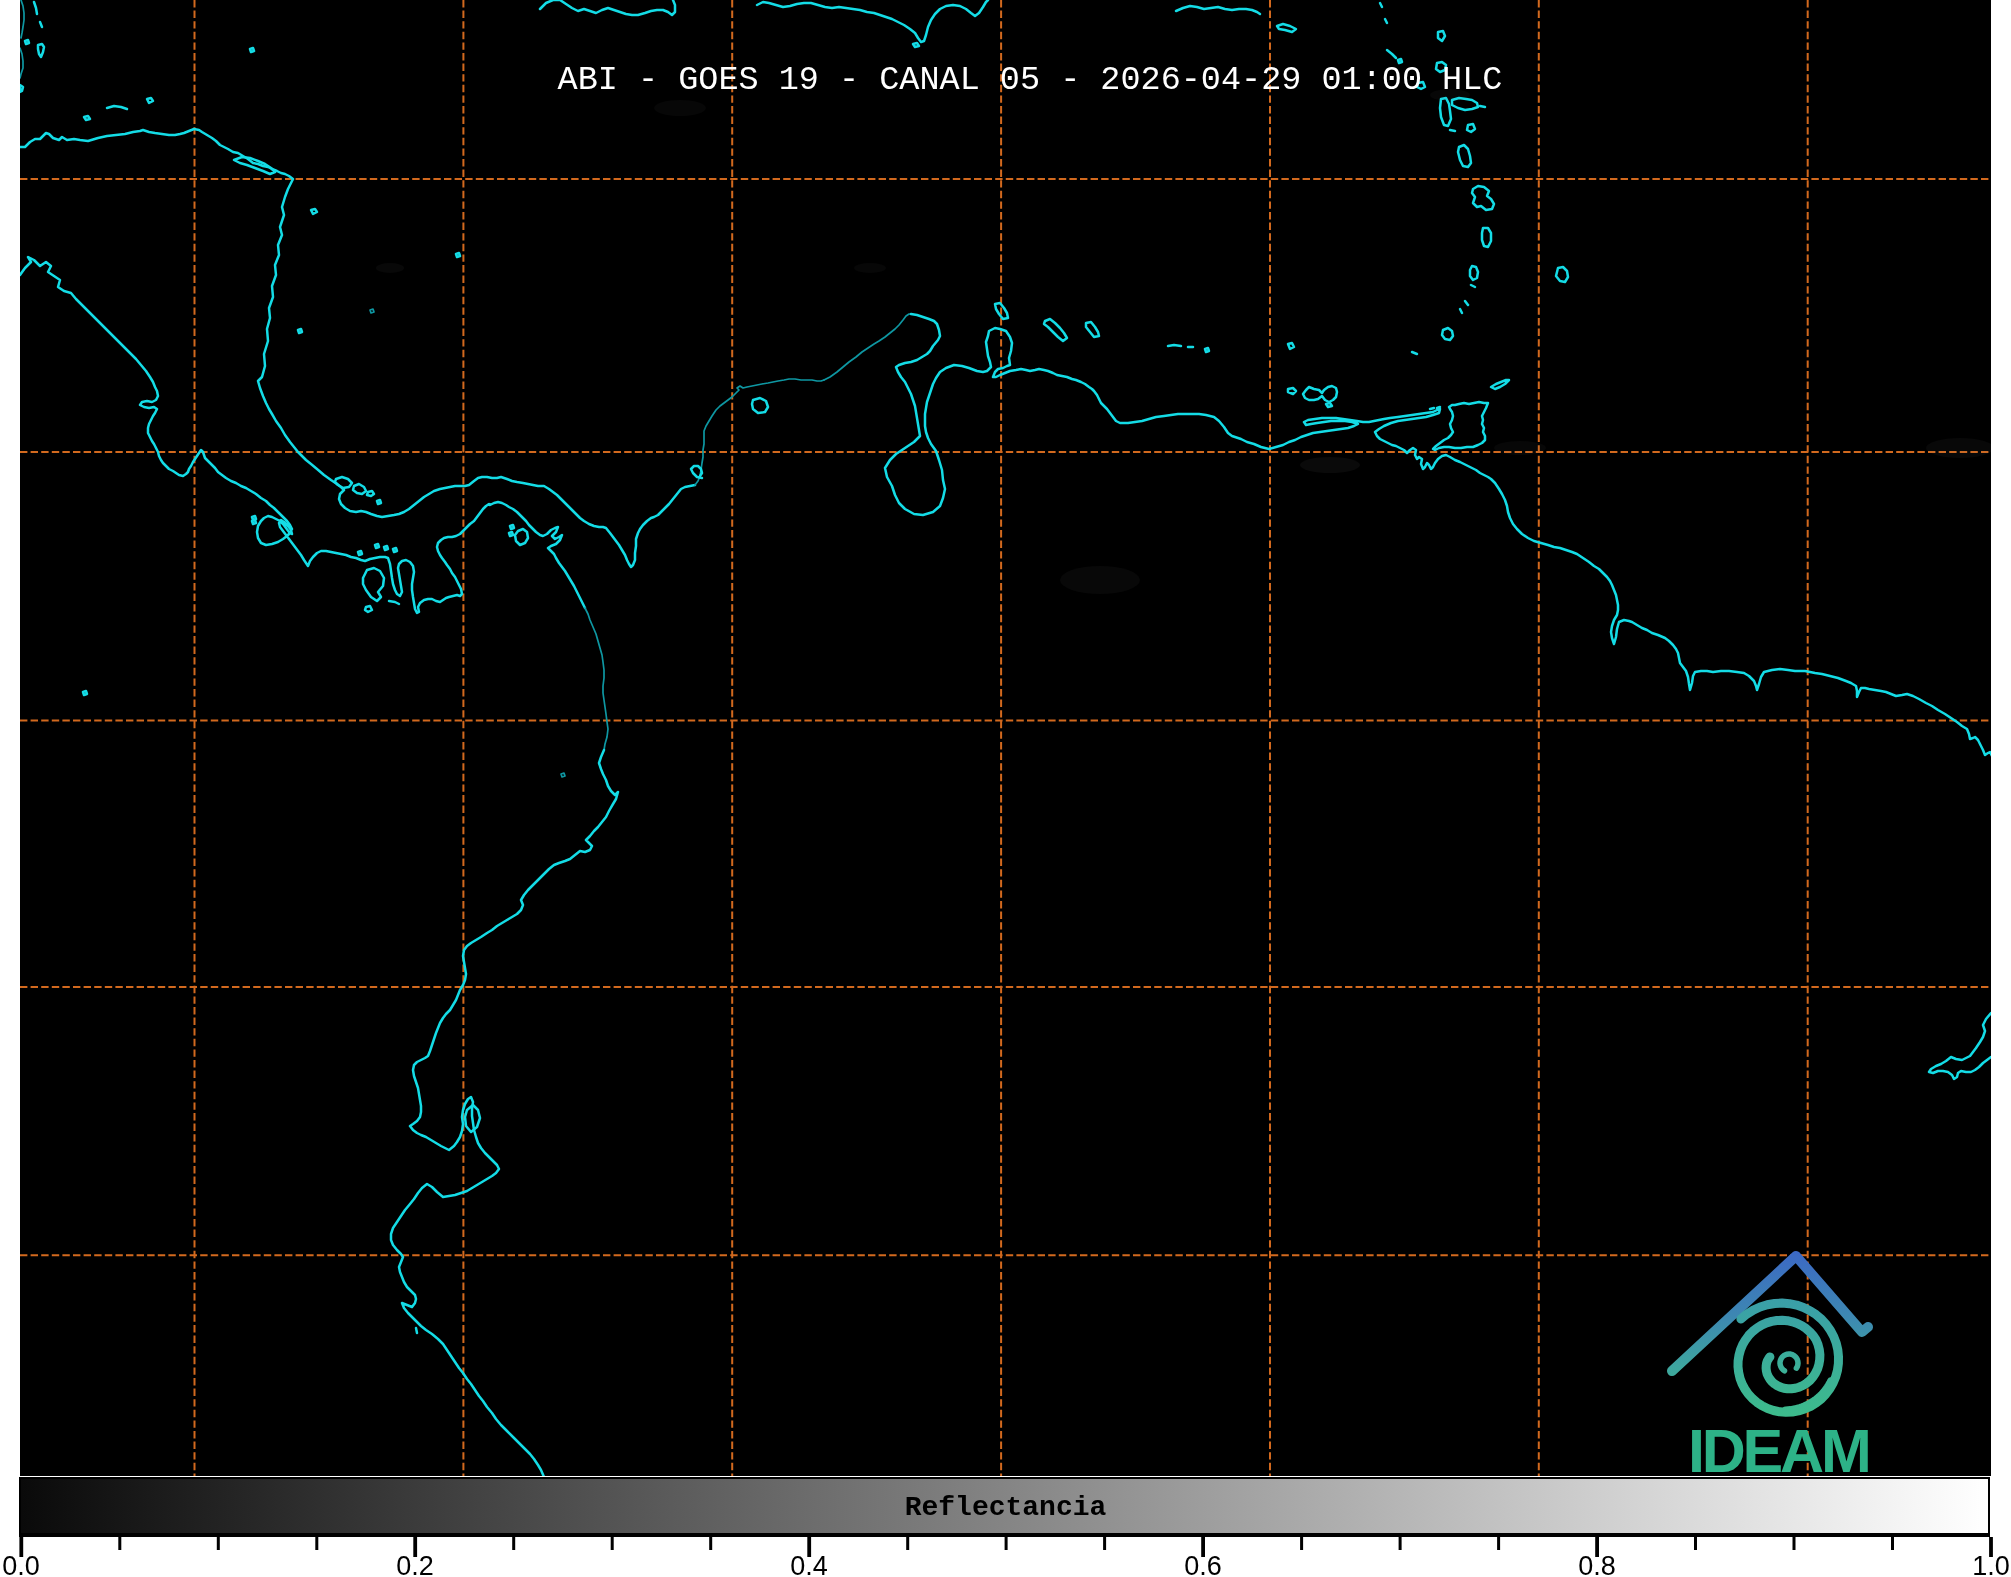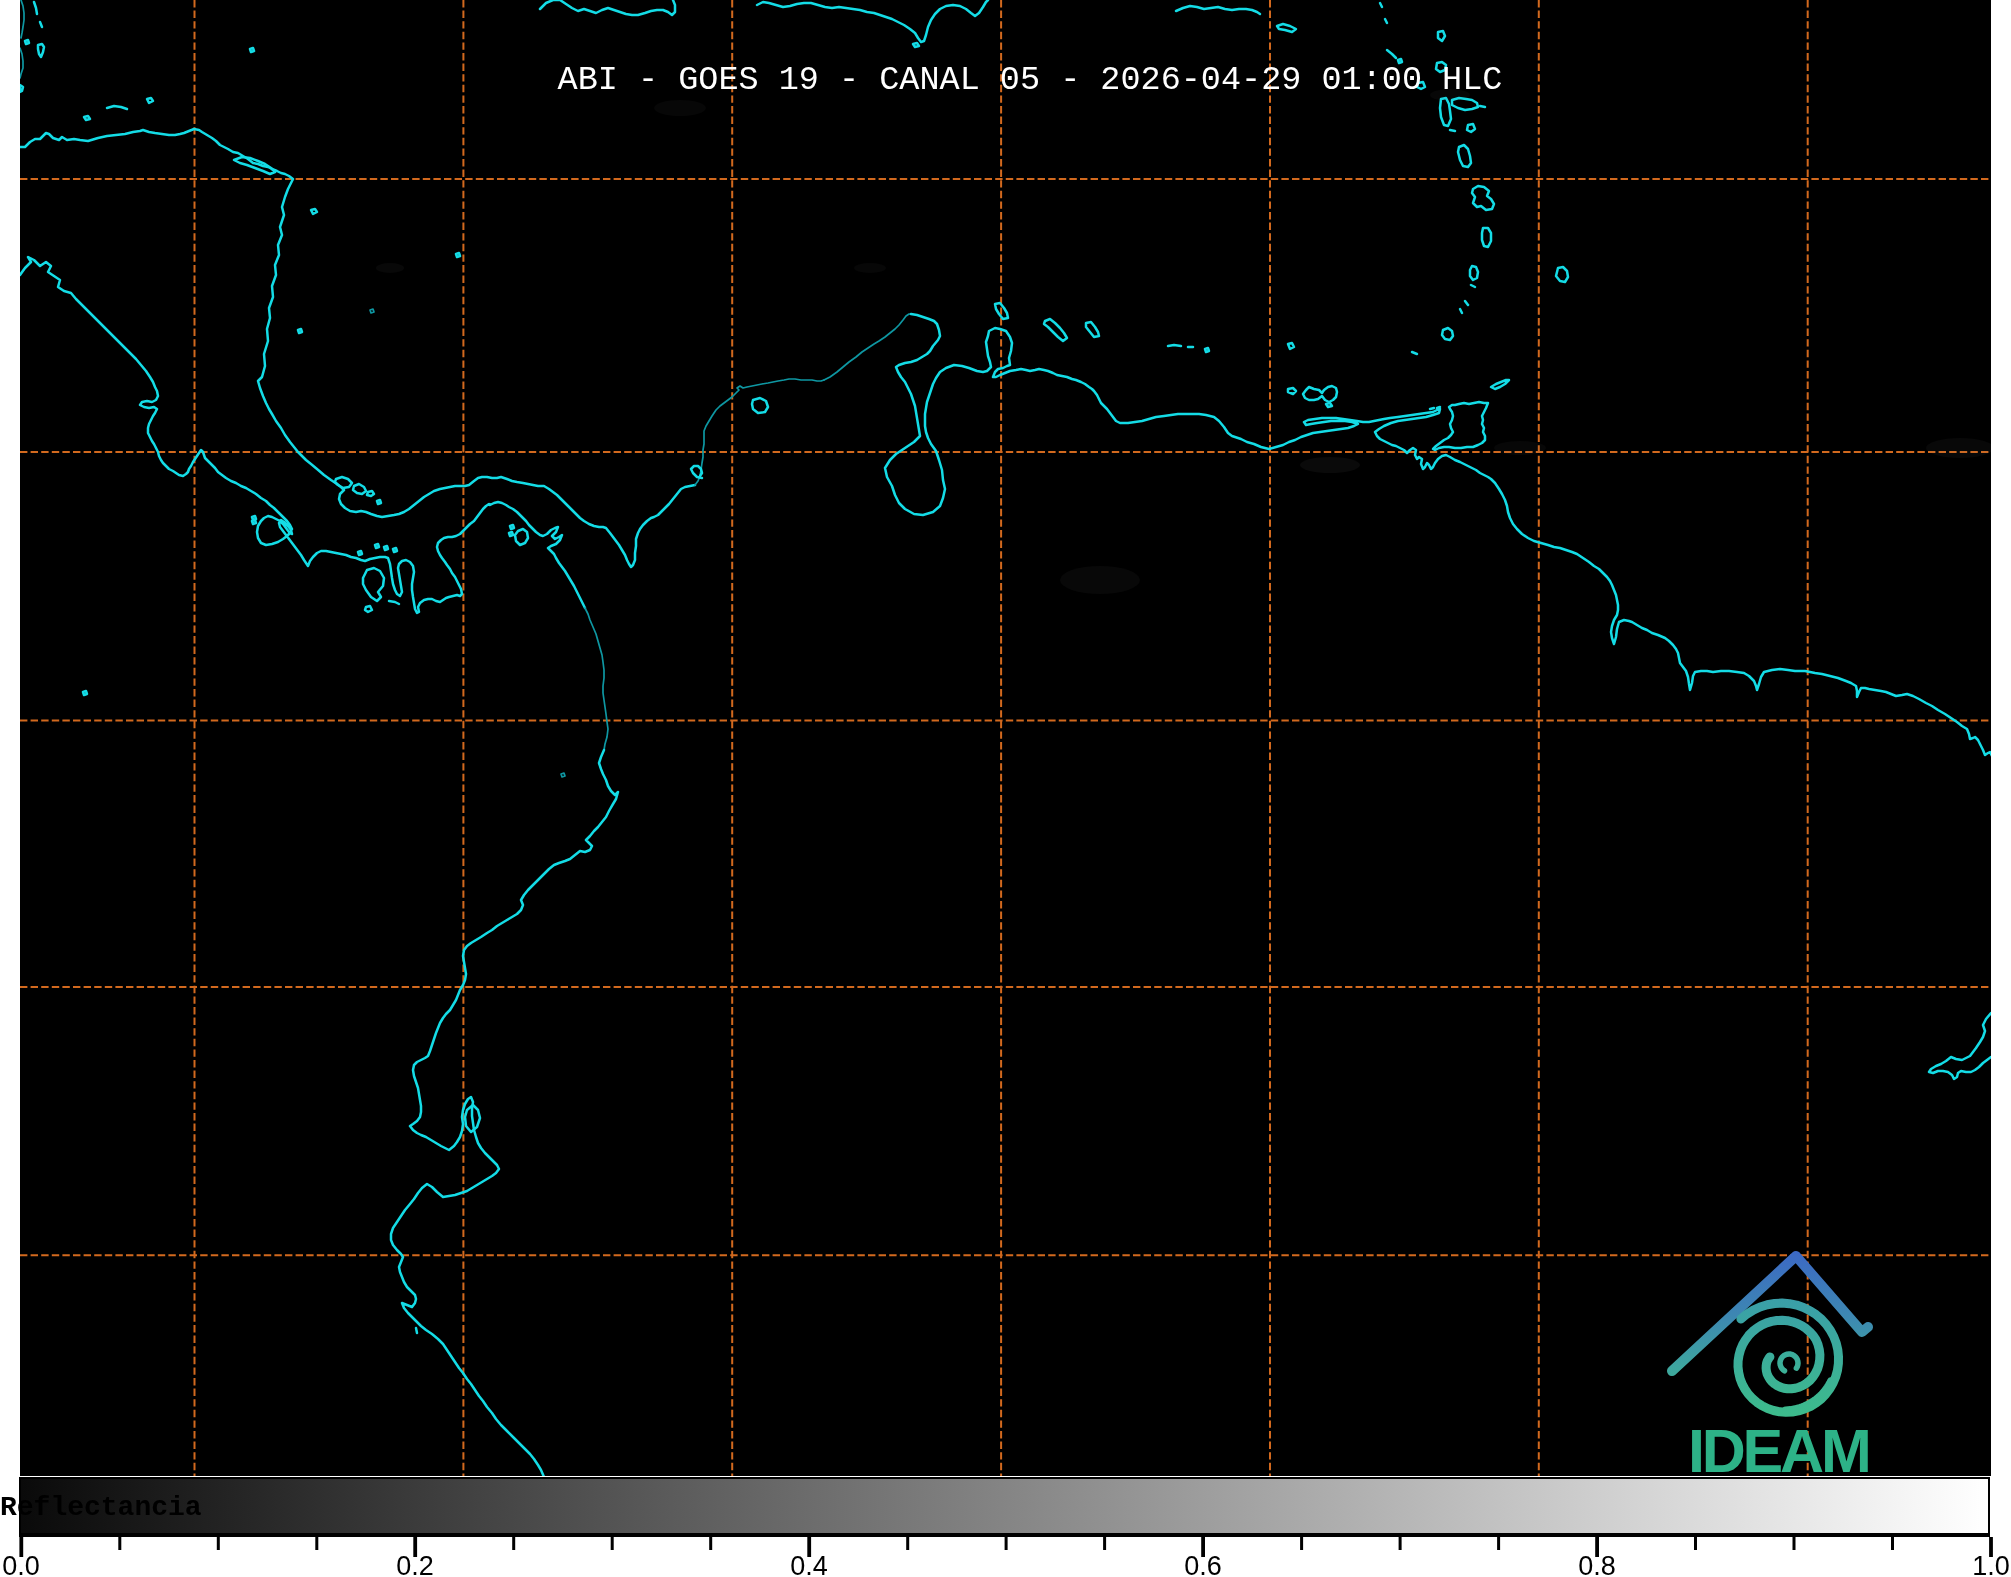--- a/index.html
+++ b/index.html
@@ -1,20 +1,20 @@
 <!DOCTYPE html>
 <html><head><meta charset="utf-8"><style>
  html,body{margin:0;padding:0;background:#fff;width:2011px;height:1577px;overflow:hidden}
  #map{position:absolute;left:20px;top:0;width:1971px;height:1476px;background:#000}
  svg{position:absolute;left:0;top:0}
  .c{fill:none;stroke:#14dce6;stroke-width:2.5;stroke-linejoin:round;stroke-linecap:round}
  .ct{fill:none;stroke:#0e97a2;stroke-width:1.7;stroke-linejoin:round;stroke-linecap:round}
  #title{position:absolute;top:61px;left:0;width:2060px;text-align:center;font-family:'Liberation Mono',monospace;font-size:33.5px;color:#fff;white-space:pre}
  #cbar{position:absolute;left:19px;top:1477px;width:1967px;height:54px;border:2.5px solid #000;border-bottom-width:4px;background:linear-gradient(to right,#0a0a0a,#ffffff)}
- #clab{position:absolute;left:0;top:1492px;width:2011px;font-family:'Liberation Mono',monospace;font-weight:bold;font-size:28px;color:#000}
+ #clab{position:absolute;left:0;top:1492px;width:2011px;text-align:center;font-family:'Liberation Mono',monospace;font-weight:bold;font-size:28px;color:#000}
  .tl{position:absolute;top:1551px;transform:translateX(-50%);font-family:'Liberation Sans',sans-serif;font-size:27px;color:#000}
 </style></head>
 <body>
 <div id="map"></div>
 <svg width="2011" height="1577" viewBox="0 0 2011 1577">
  <defs>
       <clipPath id="mapclip">
         <rect x="20" y="0" width="1971" height="1476"></rect>
       </clipPath>
     </defs>

